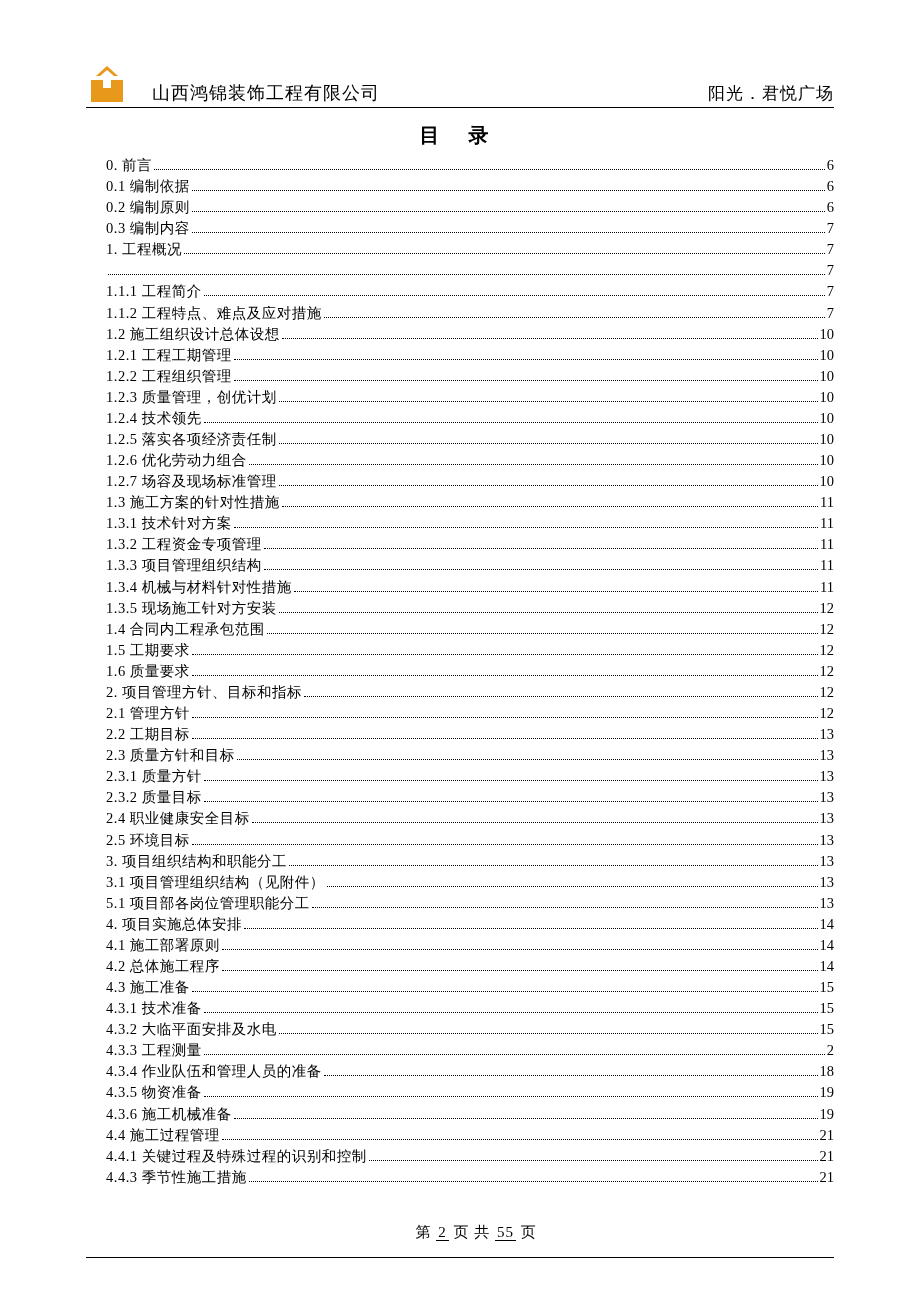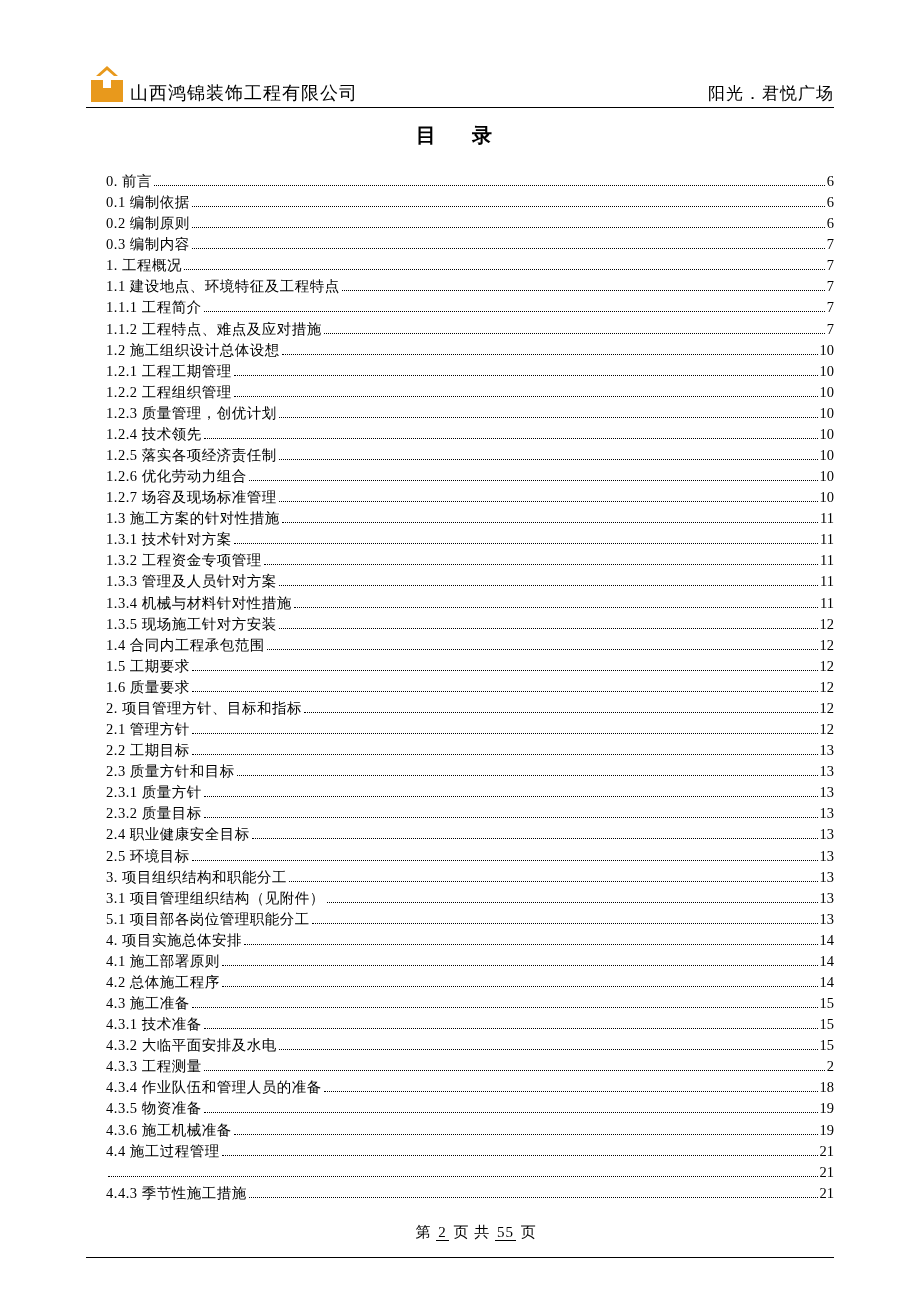--- a/index.html
+++ b/index.html
@@ -16,42 +16,41 @@
     display: flex;
     justify-content: space-between;
     align-items: flex-end;
     border-bottom: 1.5px solid #000;
     padding-bottom: 2px;
     margin-bottom: 14px;
   }
   .header-left {
     display: flex;
     align-items: flex-end;
-    gap: 2px;
+    gap: 24px;
   }
   .logo {
     width: 42px;
     height: 38px;
     margin-bottom: 1px;
   }
   .company-name {
     font-size: 18px;
     letter-spacing: 1px;
   }
   .project-name {
     font-size: 17px;
     letter-spacing: 1px;
   }
   .title {
     text-align: center;
     font-size: 20px;
     font-weight: bold;
     letter-spacing: 12px;
-    margin-bottom: 22px;
-    font-family: Liberation Mono, monospace;
+    margin-bottom: 6px;
   }
   .toc {
     font-size: 14.5px;
   }
   .toc-row {
     display: flex;
     align-items: baseline;
     white-space: nowrap;
     line-height: 1.42;
     margin-bottom: 0.5px;
@@ -131,21 +130,20 @@
       <span class="toc-label">0.3 编制内容</span>
       <span class="toc-dots"></span>
       <span class="toc-page">7</span>
     </div>
     <div class="toc-row">
       <span class="toc-label">1. 工程概况</span>
       <span class="toc-dots"></span>
       <span class="toc-page">7</span>
     </div>
     <div class="toc-row">
-      <span class="toc-label">1.1 建设地点、环境特征及工程特点</span>
       <span class="toc-dots"></span>
       <span class="toc-page">7</span>
     </div>
     <div class="toc-row">
       <span class="toc-label">1.1.1 工程简介</span>
       <span class="toc-dots"></span>
       <span class="toc-page">7</span>
     </div>
     <div class="toc-row">
       <span class="toc-label">1.1.2 工程特点、难点及应对措施</span>
@@ -201,21 +199,21 @@
       <span class="toc-label">1.3.1 技术针对方案</span>
       <span class="toc-dots"></span>
       <span class="toc-page">11</span>
     </div>
     <div class="toc-row">
       <span class="toc-label">1.3.2 工程资金专项管理</span>
       <span class="toc-dots"></span>
       <span class="toc-page">11</span>
     </div>
     <div class="toc-row">
-      <span class="toc-label">1.3.3 管理及人员针对方案</span>
+      <span class="toc-label">1.3.3 项目管理组织结构</span>
       <span class="toc-dots"></span>
       <span class="toc-page">11</span>
     </div>
     <div class="toc-row">
       <span class="toc-label">1.3.4 机械与材料针对性措施</span>
       <span class="toc-dots"></span>
       <span class="toc-page">11</span>
     </div>
     <div class="toc-row">
       <span class="toc-label">1.3.5 现场施工针对方安装</span>
@@ -341,20 +339,21 @@
       <span class="toc-label">4.3.6 施工机械准备</span>
       <span class="toc-dots"></span>
       <span class="toc-page">19</span>
     </div>
     <div class="toc-row">
       <span class="toc-label">4.4 施工过程管理</span>
       <span class="toc-dots"></span>
       <span class="toc-page">21</span>
     </div>
     <div class="toc-row">
+      <span class="toc-label">4.4.1 关键过程及特殊过程的识别和控制</span>
       <span class="toc-dots"></span>
       <span class="toc-page">21</span>
     </div>
     <div class="toc-row">
       <span class="toc-label">4.4.3 季节性施工措施</span>
       <span class="toc-dots"></span>
       <span class="toc-page">21</span>
     </div>
   </div>
 

